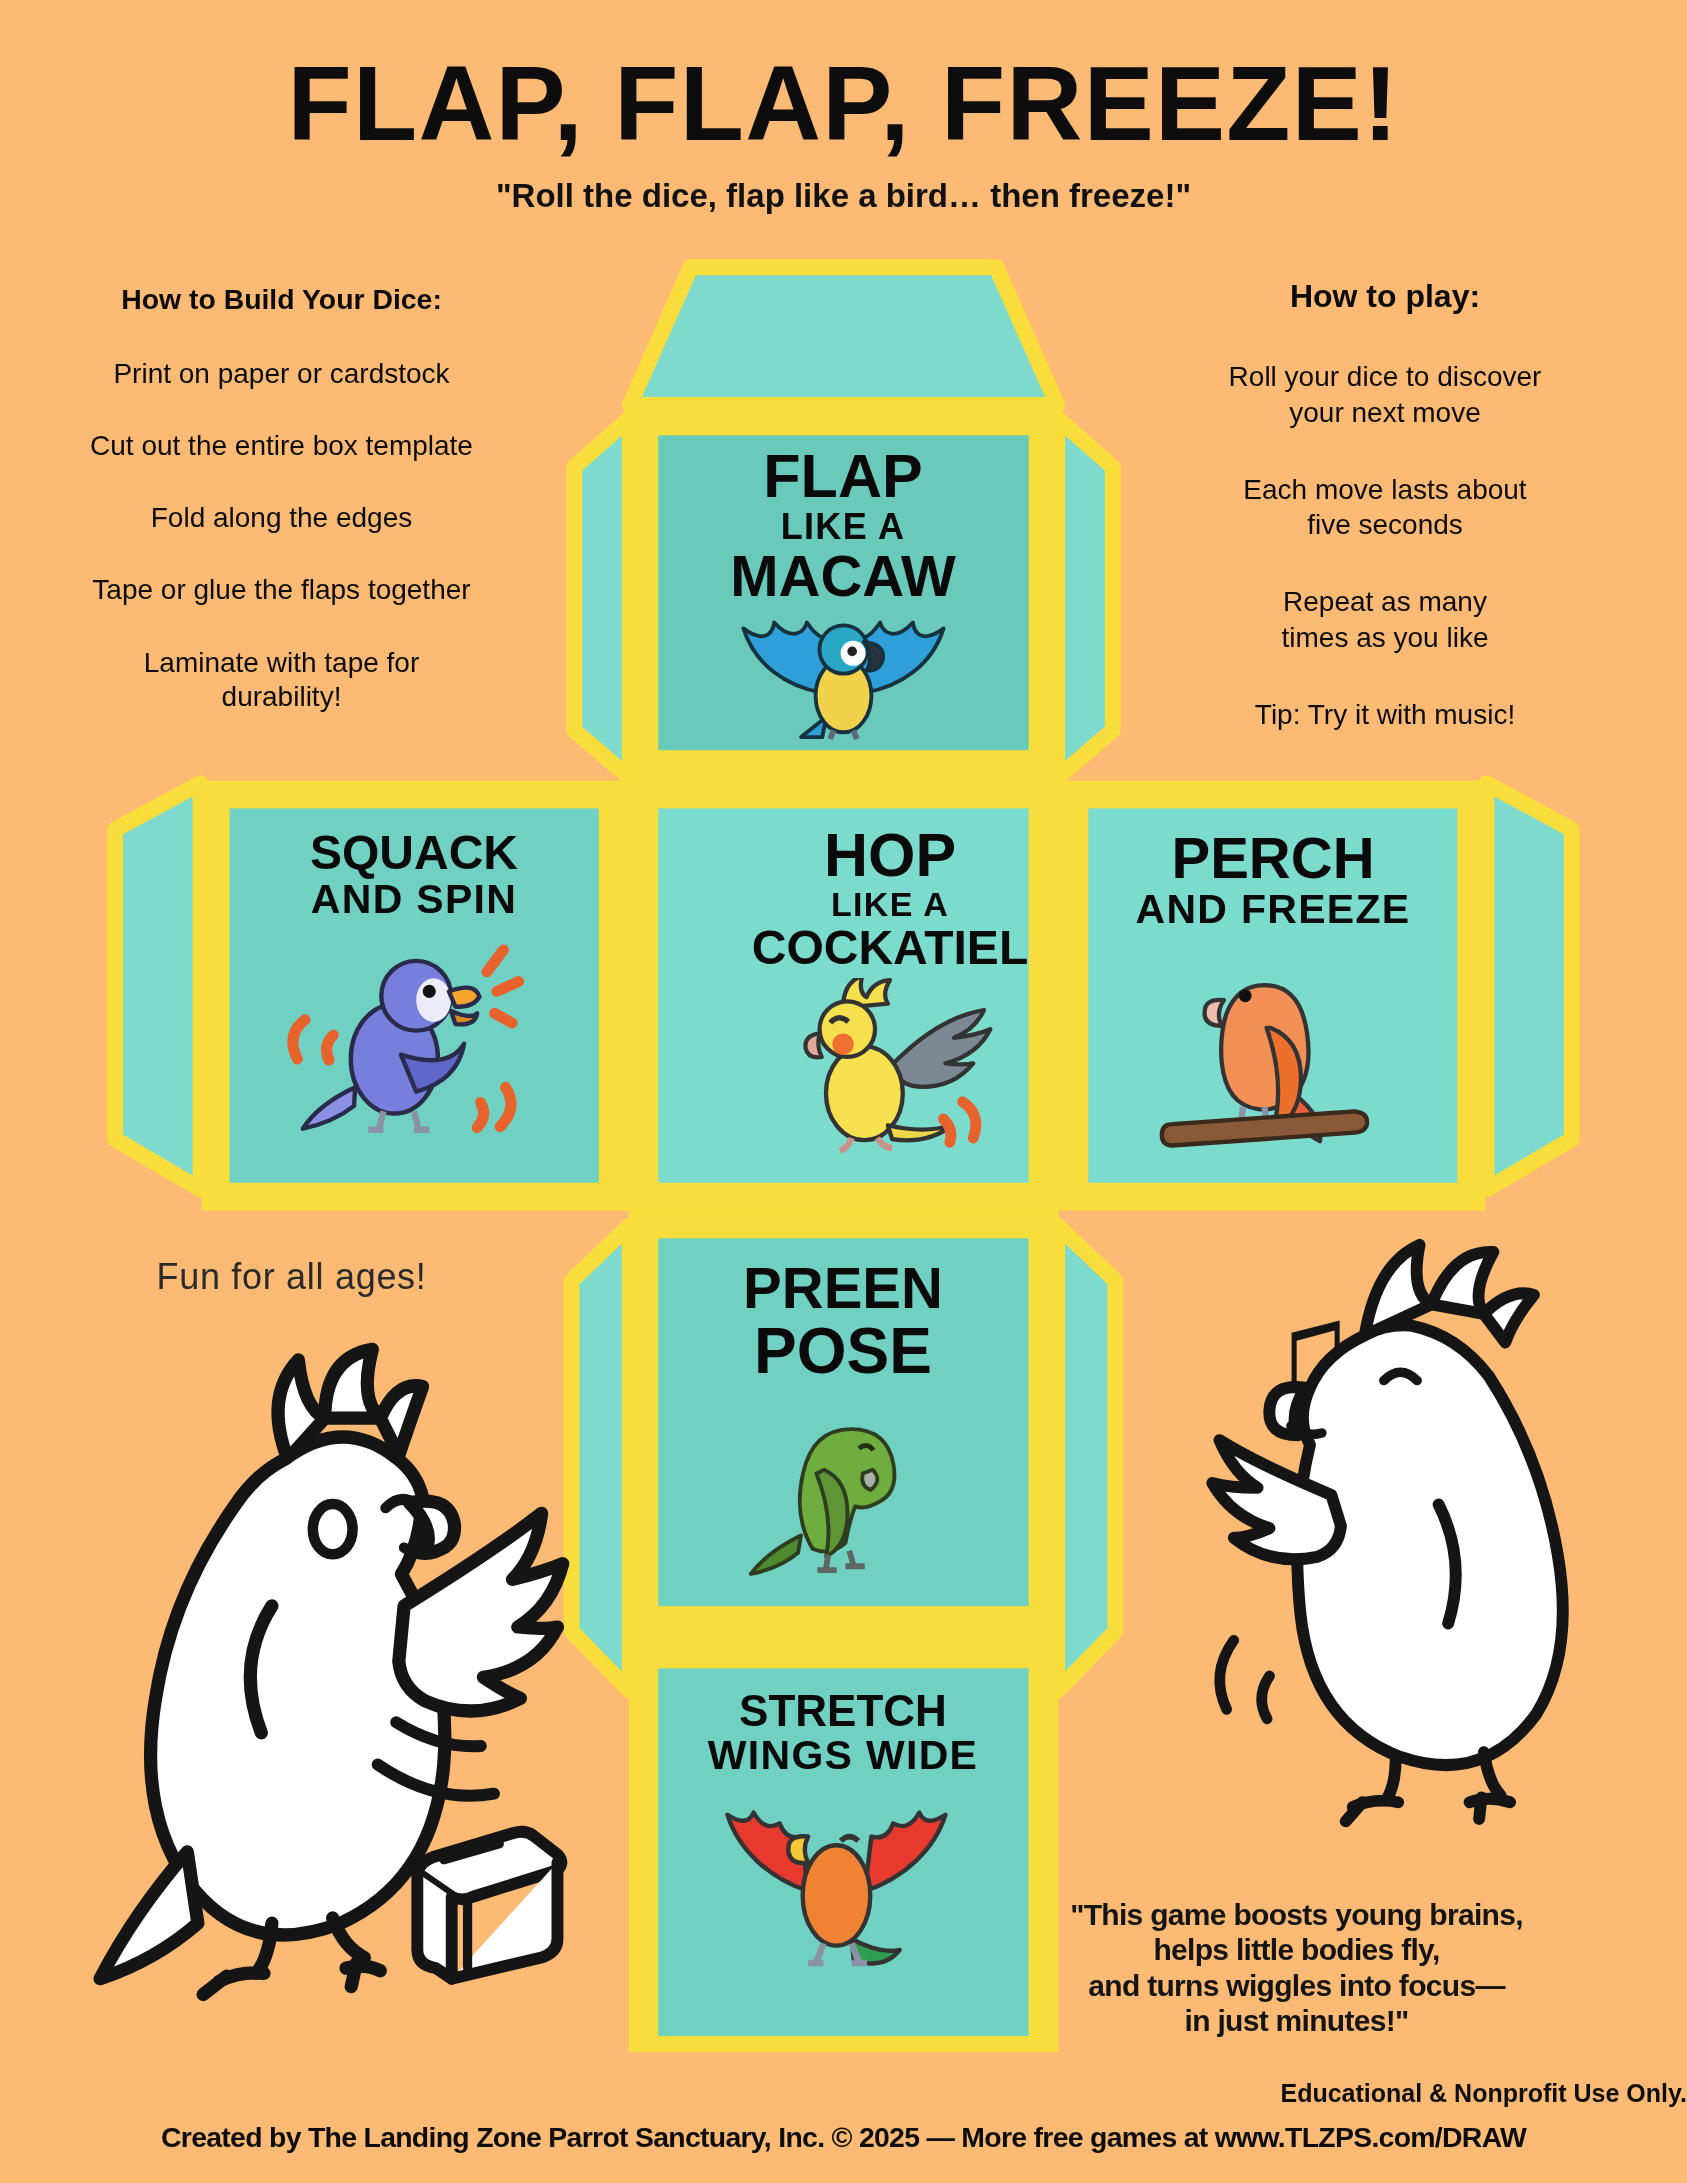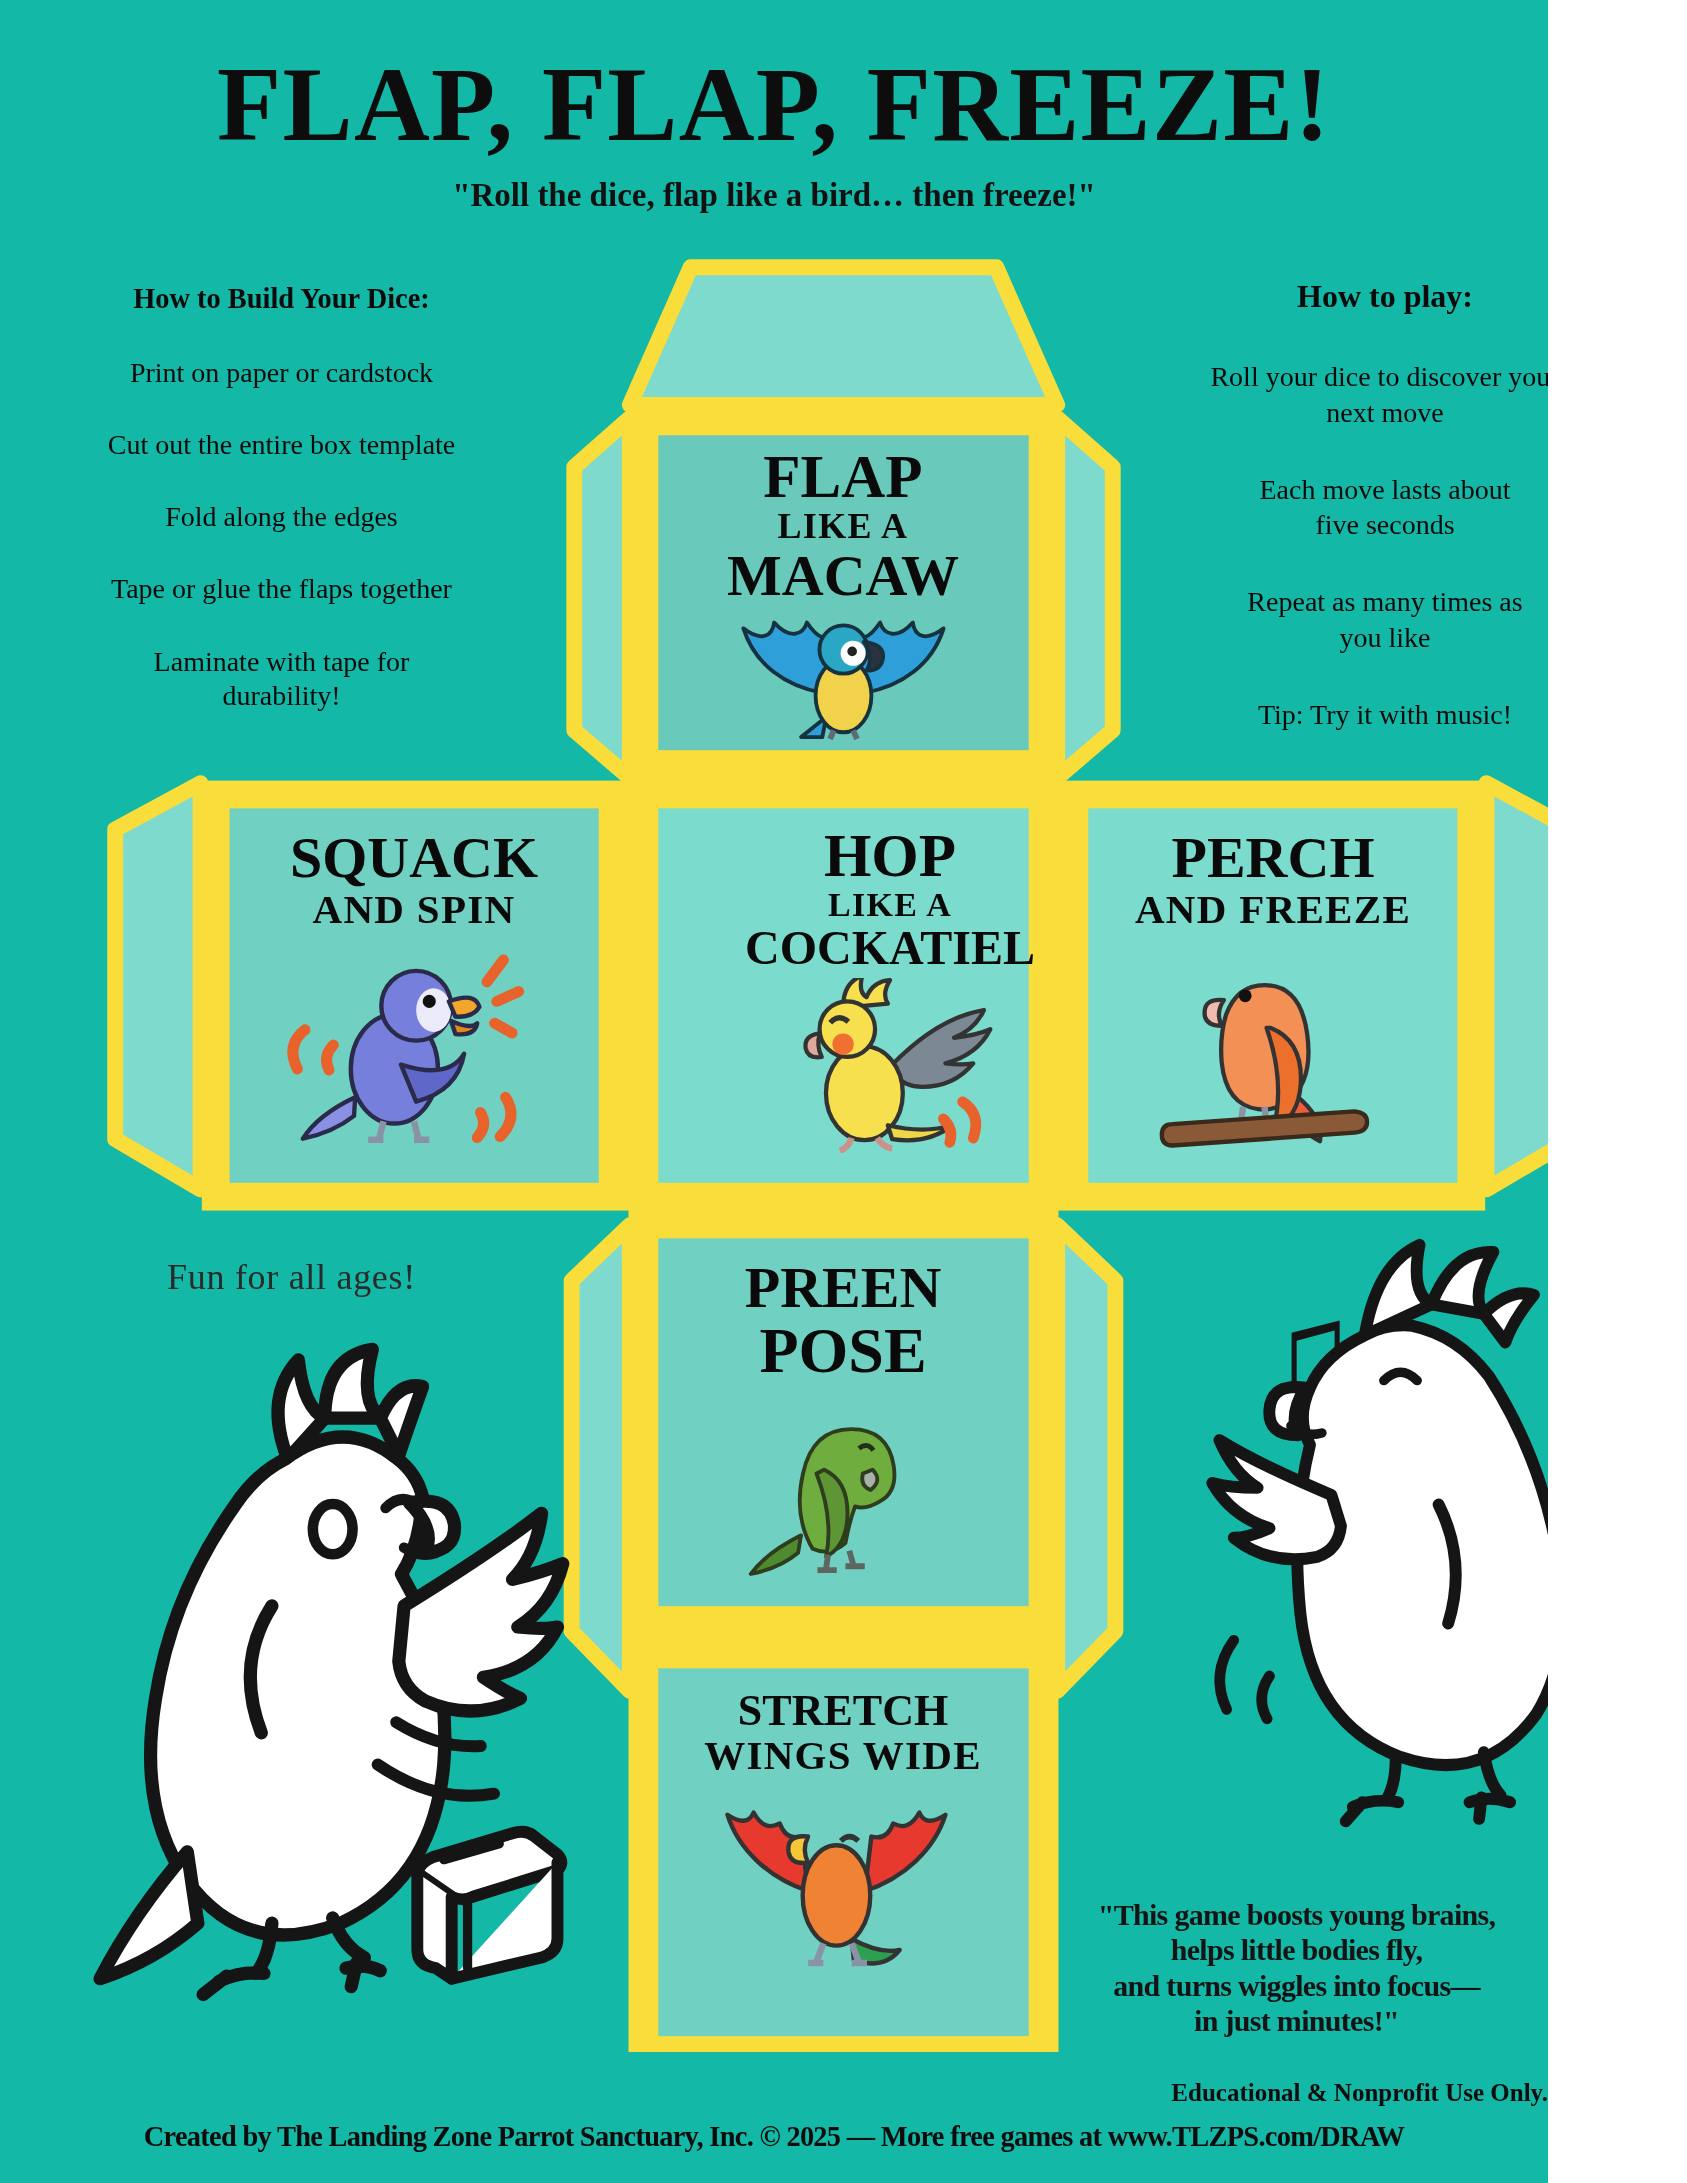--- a/index.html
+++ b/index.html
@@ -1,18 +1,18 @@
 <!DOCTYPE html>
 <html style="font-size:10.6px"><head>
 <meta charset="utf-8">
 <style>
   html,body{margin:0;padding:0;background:#ffffff;}
   .page{
-    position:relative;width:1548px;height:2183px;background:#14b8a6;overflow:hidden;
-    font-family:Liberation Serif, serif;color:#0b0b0b;
+    position:relative;width:1687px;height:2183px;background:#fdba74;overflow:hidden;
+    font-family:Liberation Sans, sans-serif;color:#0b0b0b;
   }
   .abs{position:absolute;}
   .dice-svg{position:absolute;left:0;top:0;width:1687px;height:2183px;}
 
   .title{
     left:0;top:44px;width:100%;text-align:center;
     font-size:105px;font-weight:bold;letter-spacing:1.3px;color:#0d0d0d;
   }
   .subtitle{
     left:0;top:177px;width:100%;text-align:center;
@@ -121,21 +121,21 @@
         <circle cx="130" cy="40" r="25" fill="#2AA7C4"></circle>
         <circle cx="140" cy="44" r="13" fill="#ffffff" stroke="none"></circle>
         <circle cx="139" cy="42" r="5" fill="#222" stroke="none"></circle>
         <path d="M151,32 q22,2 20,17 q-2,13 -17,13 q8,-15 -3,-30 Z" fill="#2B3240"></path>
         <path d="M120,124 l-4,9 M140,124 l4,9" stroke="#5e6a77" stroke-width="6" fill="none"></path>
       </g>
     </svg>
   </div>
 
   <div class="face" style="left:229px;top:828px;">
-    <div style="font-size:58px;">SQUACK</div>
+    <div style="font-size:48px;">SQUACK</div>
     <div class="sub" style="font-size:41px;">AND SPIN</div>
     <svg class="bird" width="284" height="218" viewBox="0 0 260 200">
       <g stroke="#E8622C" stroke-width="10" fill="none" stroke-linecap="round">
         <path d="M30,86 q-18,14 -7,36"></path>
         <path d="M56,100 q-10,10 -4,23"></path>
         <path d="M197,42 l15,-20"></path>
         <path d="M206,60 l20,-9"></path>
         <path d="M204,80 l16,9"></path>
         <path d="M214,148 q12,19 -5,36"></path>
         <path d="M191,162 q7,12 -3,23"></path>

